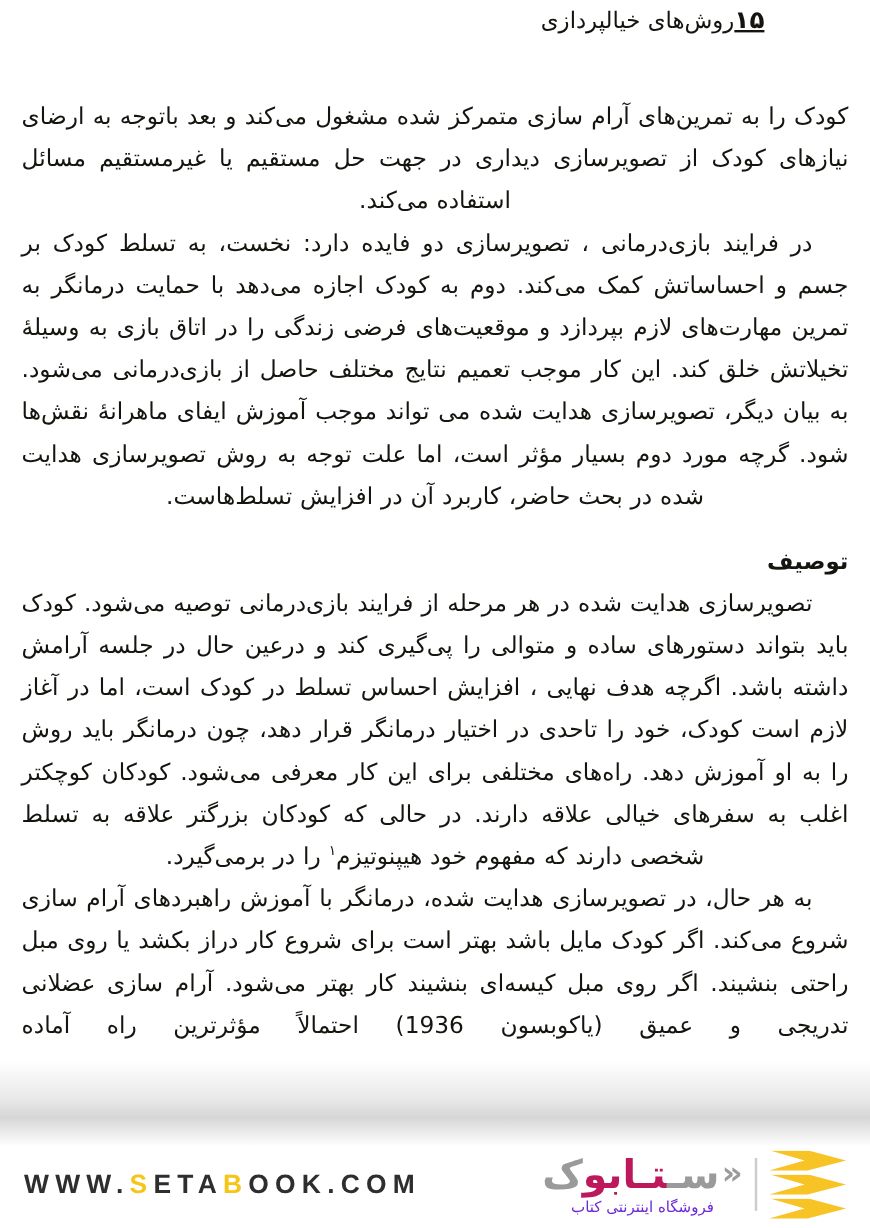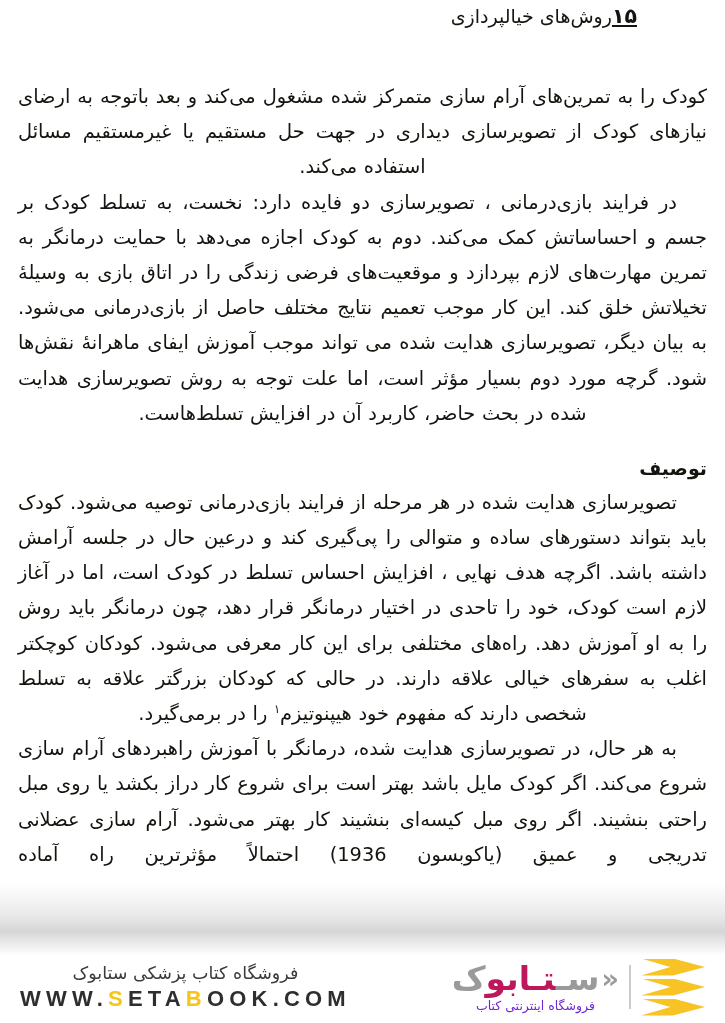--- a/index.html
+++ b/index.html
@@ -230,21 +230,20 @@
     <p class="para indented tail-center"><span>تصویرسازی هدایت شده در هر مرحله از فرایند بازی‌درمانی توصیه می‌شود. کودک باید بتواند دستورهای ساده و متوالی را پی‌گیری کند و درعین حال در جلسه آرامش داشته باشد. اگرچه هدف نهایی ، افزایش احساس تسلط در کودک است، اما در آغاز لازم است کودک، خود را تاحدی در اختیار درمانگر قرار دهد، چون درمانگر باید روش را به او آموزش دهد. راه‌های مختلفی برای این کار معرفی می‌شود. کودکان کوچکتر اغلب به سفرهای خیالی علاقه دارند. در حالی که کودکان بزرگتر علاقه به تسلط شخصی دارند که مفهوم خود هیپنوتیزم</span><sup class="footnote-ref">۱</sup><span> را در برمی‌گیرد.</span></p>
 
     <p class="para indented tail-justify">به هر حال، در تصویرسازی هدایت شده، درمانگر با آموزش راهبردهای آرام سازی شروع می‌کند. اگر کودک مایل باشد بهتر است برای شروع کار دراز بکشد یا روی مبل راحتی بنشیند. اگر روی مبل کیسه‌ای بنشیند کار بهتر می‌شود. آرام سازی عضلانی تدریجی و عمیق (یاکوبسون 1936) احتمالاً مؤثرترین راه آماده</p>
   </div>
 
   <div class="scan-fade"></div>
 
   <div class="footer">
 
     <div class="footer-right">
-      <div class="footer-shop-name">فروشگاه کتاب پزشکی ستابوک</div>
       <div class="footer-url"><span>WWW.</span><span class="hl">S</span><span>ETA</span><span class="hl">B</span><span>OOK.COM</span></div>
     </div>
 
     <div class="footer-left">
 
       <div class="logo-word-block">
         <div class="logo-word">
           <span class="logo-guillemet">«</span>
           <span class="logo-wordmark"><span>سـ</span><span class="gold">تـابو</span><span>ک</span></span>
         </div>

